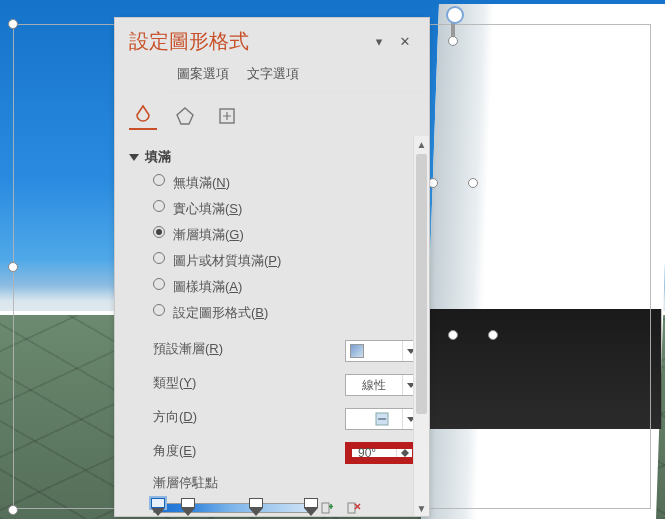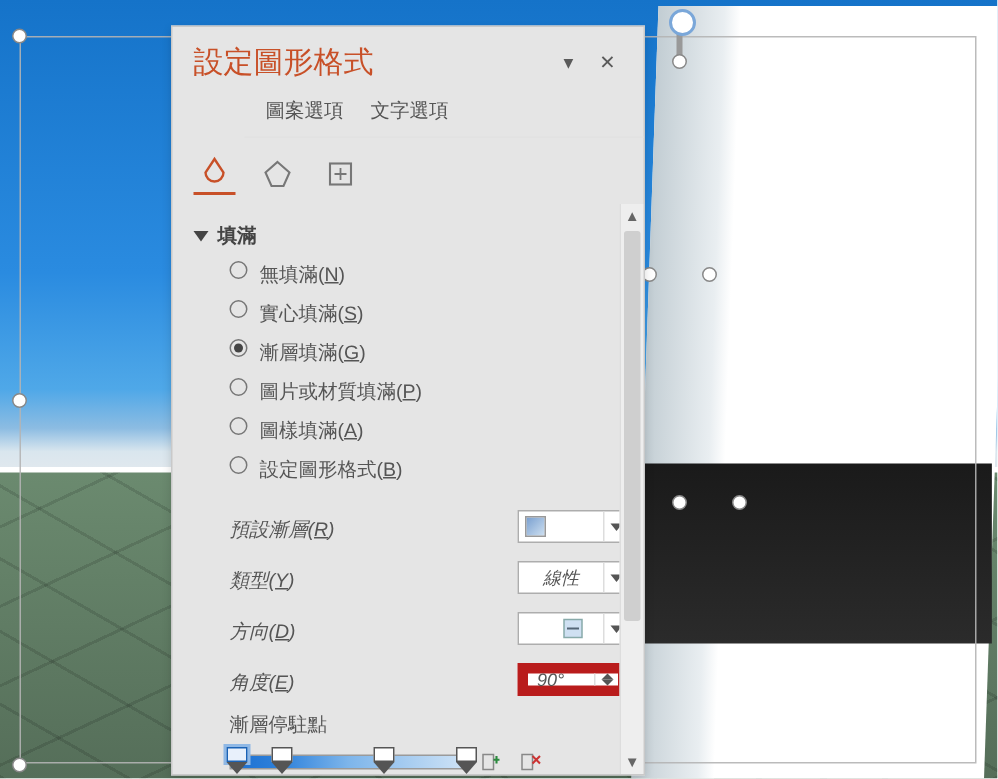--- a/index.html
+++ b/index.html
@@ -55,21 +55,21 @@
   .ico-wrap { width:28px; height:28px; display:flex; align-items:center; justify-content:center; cursor:pointer;}
   .ico-wrap.active { border-bottom:2px solid #c85028; }
   .body { flex:1; overflow:hidden; position:relative; padding: 8px 10px 8px 14px; font-size:13px; color:#555;}
   .section-head { display:flex; align-items:center; gap:6px; font-weight:bold; color:#444; padding:4px 0 8px;}
   .tri { width:0;height:0;border-left:5px solid transparent;border-right:5px solid transparent;border-top:7px solid #444; transform:rotate(0); }
   .radios { padding-left:24px; display:flex; flex-direction:column; gap:8px; margin-bottom:12px;}
   .radio-row { display:flex; align-items:flex-start; gap:8px; cursor:pointer;}
   .radio { width:12px;height:12px;border:1px solid #777;border-radius:50%;display:inline-flex;align-items:center;justify-content:center;}
   .radio.checked::after{content:"";width:6px;height:6px;background:#444;border-radius:50%;}
   .radio-label u { text-decoration: underline; }
-  .form-row { display:flex; align-items:flex-end; padding:6px 0 6px 24px; gap:10px;font-style:italic;}
+  .form-row { display:flex; align-items:flex-start; padding:6px 0 6px 24px; gap:10px;}
   .form-row .lbl { flex:1; }
   .combo { width:74px; height:22px; border:1px solid #adadad; background:#fff; display:flex; align-items:center; justify-content:center; font-size:12px; position:relative;margin-left:20px;}
   .combo .dd { position:absolute; right:0; top:0; bottom:0; width:16px; border-left:1px solid #ddd; display:flex; align-items:center; justify-content:center;}
   .combo .dd::after{content:"";border-left:4px solid transparent;border-right:4px solid transparent;border-top:5px solid #555;}
   .combo.swatch { justify-content:flex-start; padding-left:4px;}
   .combo.swatch .sw{ width:14px;height:14px;background:linear-gradient(135deg,#7aa0d0,#cddff0);border:1px solid #999;}
   .combo.iconbtn .ic{ width:14px;height:14px;}
   .spin { width:74px;height:22px;border:7px solid #b91c1c;background:#fff;display:flex;align-items:center;position:relative;font-size:12px;}
   .spin .val{flex:1;text-align:left;padding-left:6px;}
   .spin .spbtns{width:16px;display:flex;flex-direction:column;border-left:1px solid #ddd;}

